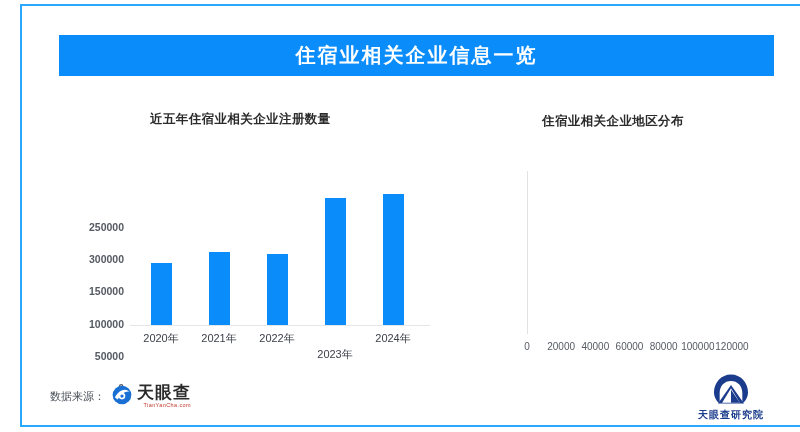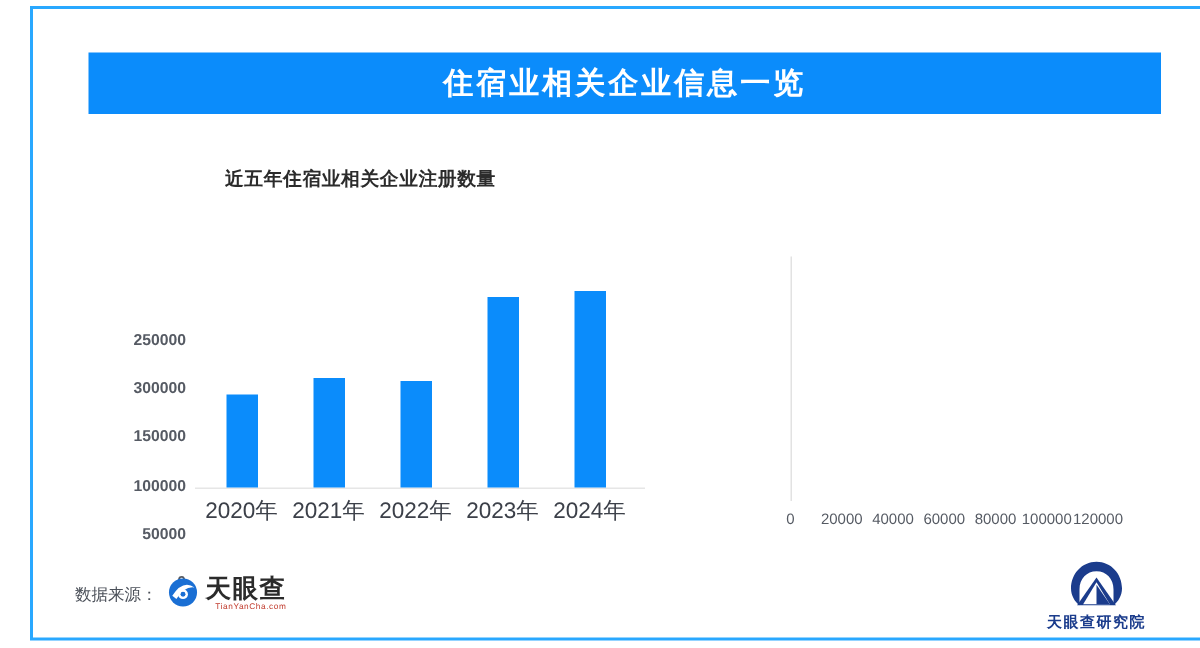--- a/index.html
+++ b/index.html
@@ -98,21 +98,21 @@
   .xlabels-l {
     position: absolute;
     left: 70px;
     top: 230px;
     width: 290px;
     height: 20px;
   }
   .xlabel {
     position: absolute;
     transform: translateX(-50%);
-    font-size: 15px;
+    font-size: 11px;
     color: #3c4049;
     white-space: nowrap;
   }
 
   
   .chart-right {
     position: absolute;
     left: 425px;
     top: 95px;
     width: 340px;
@@ -257,26 +257,27 @@
         <div class="bar-v" style="height: 62.468px; left: 18.5px;"></div>
         <div class="bar-v" style="height: 72.772px; left: 76.5px;"></div>
         <div class="bar-v" style="height: 71.484px; left: 134.5px;"></div>
         <div class="bar-v" style="height: 126.868px; left: 192.5px;"></div>
         <div class="bar-v" style="height: 130.732px; left: 250.5px;"></div>
       </div>
     <div class="xlabels-l" id="xlabels-l">
         <div class="xlabel" style="left: 29px;">2020年</div>
         <div class="xlabel" style="left: 87px;">2021年</div>
         <div class="xlabel" style="left: 145px;">2022年</div>
-        <div class="xlabel" style="left: 203px;">2023年</div>
+        <div class="xlabel" style="left: 203px; margin-top: 16px;">2023年</div>
         <div class="xlabel" style="left: 261px;">2024年</div>
       </div>
   </div>
 
   <div class="chart-right">
+    <div class="chart-title">住宿业相关企业地区分布</div>
     <div class="axis-r"></div>
     <div class="xticks-r" id="xticks-r">
         <div class="xtick-r" style="left: 0px;">0</div>
         <div class="xtick-r" style="left: 34.1667px;">20000</div>
         <div class="xtick-r" style="left: 68.3333px;">40000</div>
         <div class="xtick-r" style="left: 102.5px;">60000</div>
         <div class="xtick-r" style="left: 136.667px;">80000</div>
         <div class="xtick-r" style="left: 170.833px;">100000</div>
         <div class="xtick-r" style="left: 205px;">120000</div>
       </div>

